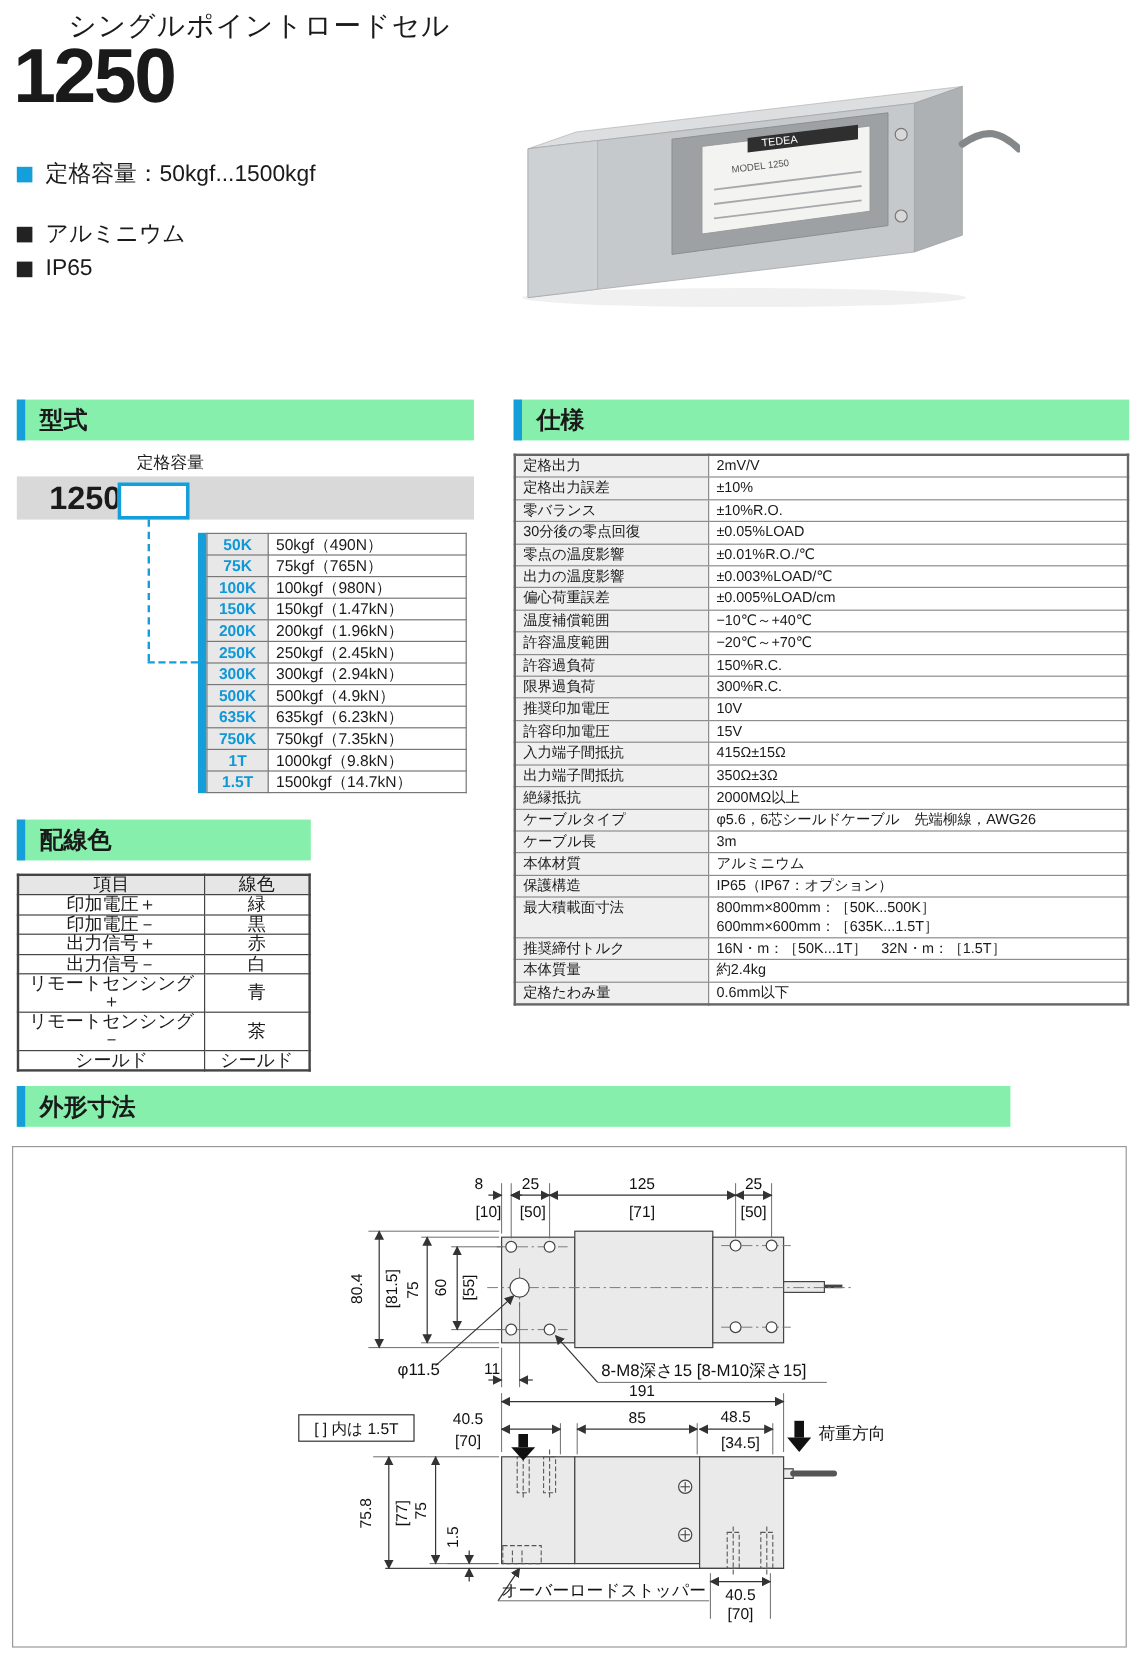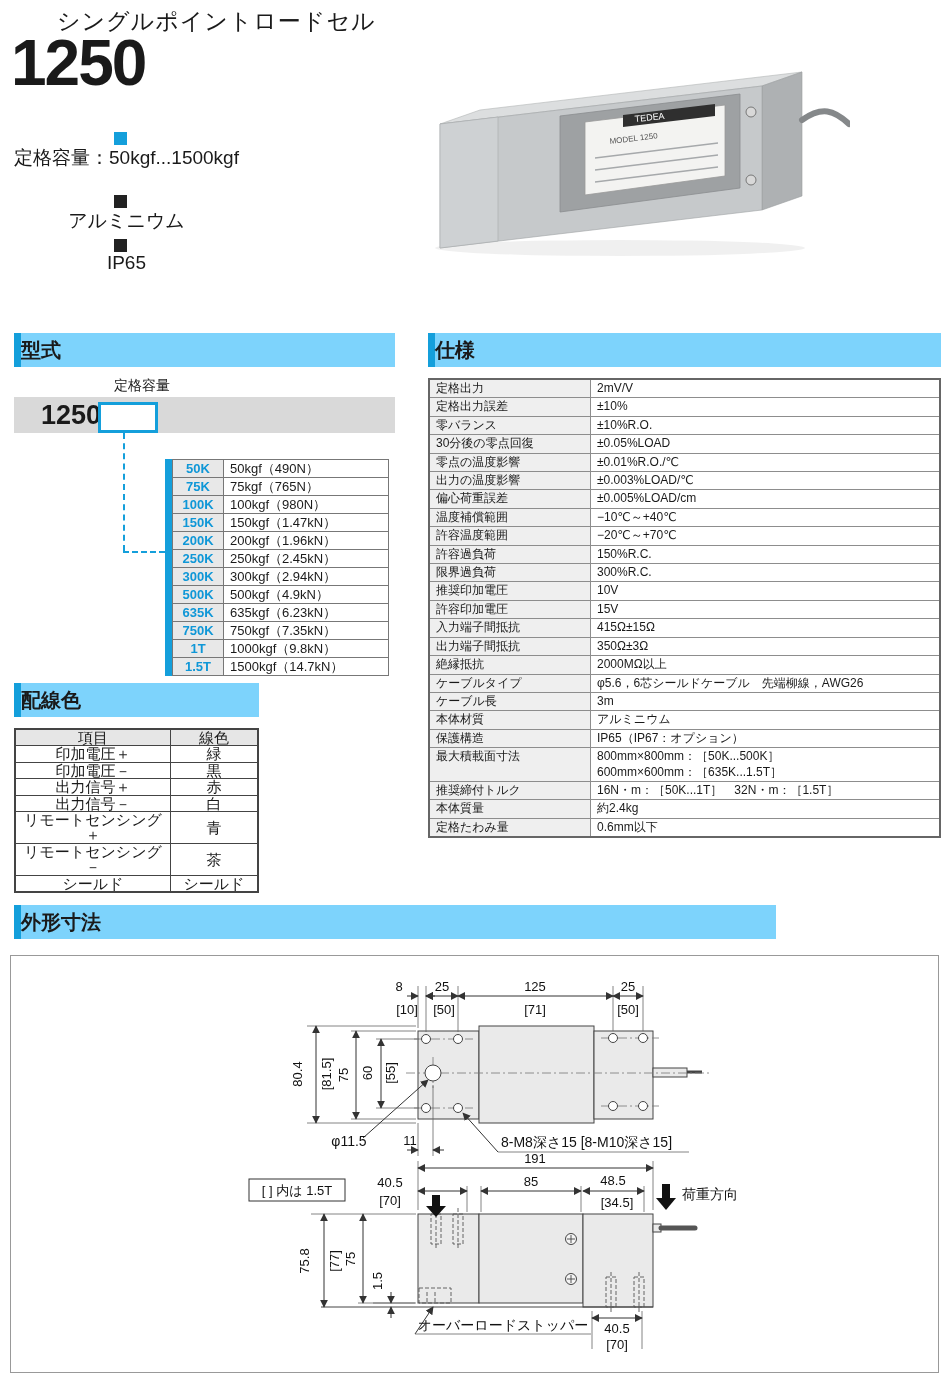--- a/index.html
+++ b/index.html
@@ -3,41 +3,41 @@
 <meta charset="utf-8">
 <style>
   html,body{margin:0;padding:0;background:#fff;}
   body{font-family:"Liberation Sans","DejaVu Sans",sans-serif;color:#1a1a1a;}
   .page{position:relative;width:950px;height:1380px;background:#fff;overflow:hidden;}
 
   
   .sub-title{position:absolute;left:14px;top:6px;font-size:23px;letter-spacing:1px;margin-left:43px;}
   .model-no{position:absolute;left:11px;top:26px;font-size:64px;font-weight:800;letter-spacing:-2px;}
   .bullets{position:absolute;left:14px;top:132px;display:flex;flex-direction:column;}
-  .bullet{display:flex;align-items:center;font-size:19px;flex-direction:column;}
+  .bullet{display:flex;align-items:center;font-size:19px;}
   .bullet:nth-child(2){margin-top:24px;}
   .bullet:nth-child(3){margin-top:5px;}
   .bullet .sq{width:13px;height:13px;margin-right:11px;flex:0 0 auto;}
   .photo{position:absolute;left:410px;top:60px;width:440px;height:196px;}
 
   
-  .sec-bar{position:absolute;height:34px;background:#7dd3fc;border-left:7px solid #149fdb;
-           box-sizing:border-box;display:flex;align-items:center;
+  .sec-bar{position:absolute;height:34px;background:#86efac;border-left:7px solid #149fdb;
+           box-sizing:border-box;display:flex;align-items:center;padding-left:12px;
            font-size:20px;font-weight:bold;}
 
   
   .model-block{position:absolute;left:14px;top:333px;width:381px;height:345px;}
   .model-block .sec-bar{left:0;top:0;width:381px;}
   .cap-label{position:absolute;left:84px;top:44px;font-size:14px;margin-left:16px;}
   .band{position:absolute;left:0;top:64px;width:381px;height:36px;background:#d9d9d9;}
   .model-prefix{position:absolute;left:27px;top:64px;font-size:27px;font-weight:800;line-height:36px;}
   .code-box{position:absolute;left:84px;top:69px;width:54px;height:25px;border:3px solid #149fdb;background:#fff;}
   .conn-v{position:absolute;left:109px;top:100px;height:118px;width:0;border-left:2px dashed #149fdb;}
   .conn-h{position:absolute;left:109px;top:218px;width:42px;height:0;border-top:2px dashed #149fdb;}
-  .cap-wrap{position:absolute;left:151px;top:126px;display:flex;}
+  .cap-wrap{position:absolute;left:151px;top:111px;display:flex;}
   .cap-bar{width:7px;background:#149fdb;}
   .cap-table{border-collapse:collapse;border:1px solid #555;}
   .cap-table td{border:1px solid #777;height:17px;font-size:13px;line-height:13px;padding:0 6px;}
   .cap-code{background:#e8e8e8;color:#0f97d7;font-weight:bold;text-align:center;width:38px;}
   .cap-val{background:#fff;width:152px;}
 
   
   .spec-block{position:absolute;left:428px;top:333px;width:513px;}
   .spec-block .sec-bar{position:static;width:513px;}
   .spec-table{margin-top:11px;border-collapse:collapse;border:2px solid #666;width:513px;table-layout:fixed;}
@@ -46,21 +46,21 @@
 
   
   .wiring-block{position:absolute;left:14px;top:683px;width:245px;}
   .wiring-block .sec-bar{position:static;width:245px;}
   .wire-table{margin-top:11px;border-collapse:collapse;border:2px solid #444;width:245px;table-layout:fixed;}
   .wire-table td{border:1px solid #444;text-align:center;font-size:15px;height:15.4px;line-height:15.4px;padding:0 2px;}
   .wire-head td{background:#e6e6e6;}
   .wire-col1{width:150px;}
 
   
-  .dims-bar{left:14px;top:905px;width:762px;}
+  .dims-bar{left:14px;top:905px;width:828px;}
   .drawing-box{position:absolute;left:10px;top:955px;width:927px;height:416px;border:1px solid #999;background:#fff;}
   .drawing-box svg{display:block;}
 
   svg text{font-family:"Liberation Sans","DejaVu Sans",sans-serif;}
   .dim{font-size:13px;fill:#111;}
   .dimB{font-size:14px;fill:#111;}
   .part{fill:#eaeaea;stroke:#444;stroke-width:1;}
   .ln{stroke:#333;stroke-width:1;fill:none;}
   .ext{stroke:#666;stroke-width:0.8;fill:none;}
   .cl{stroke:#777;stroke-width:0.8;fill:none;stroke-dasharray:9 3 2 3;}

